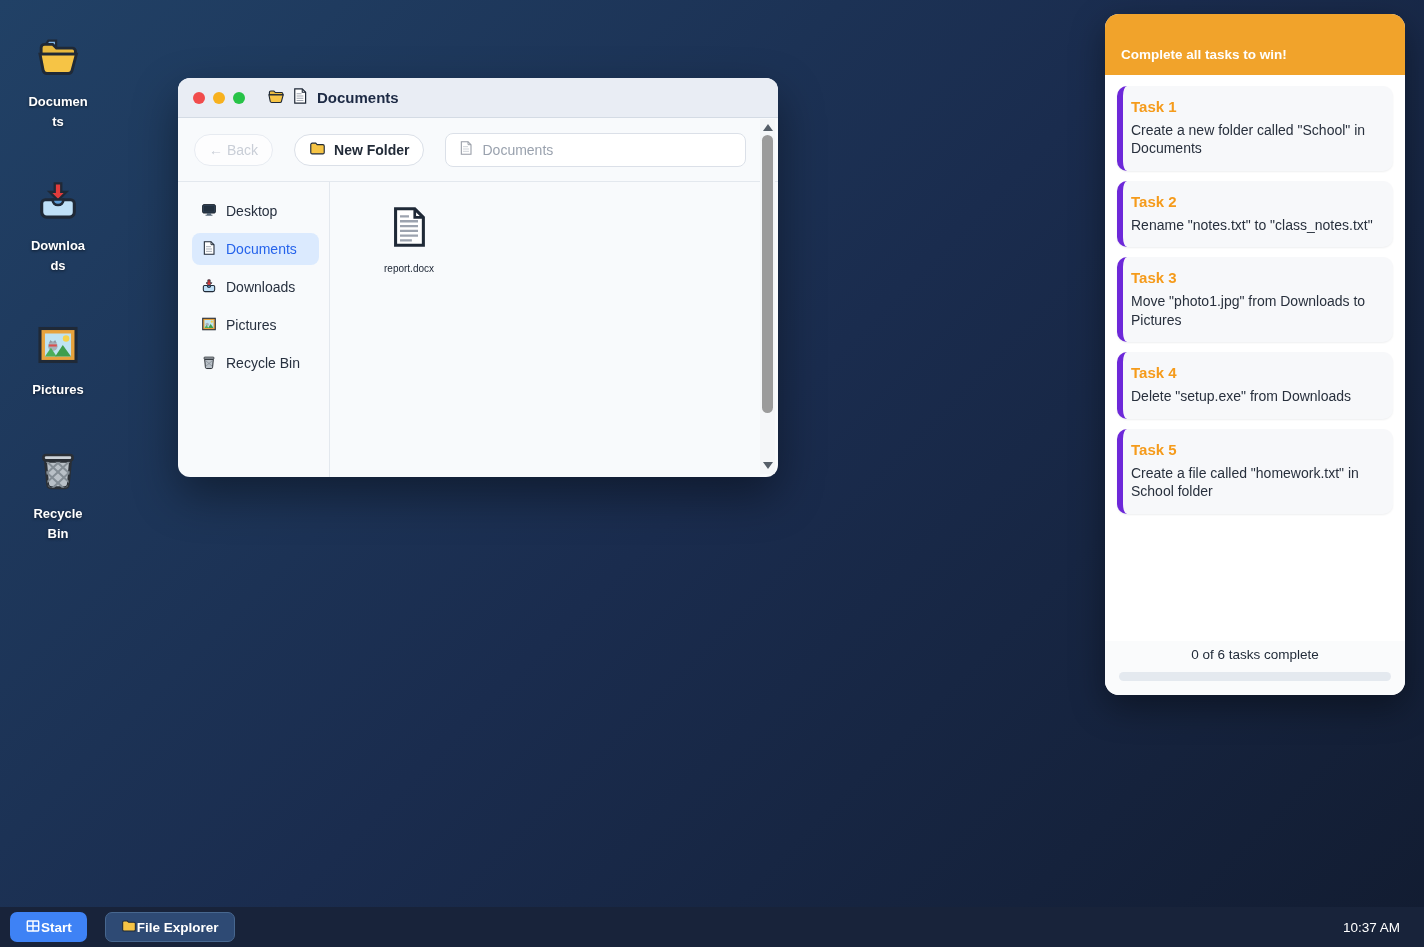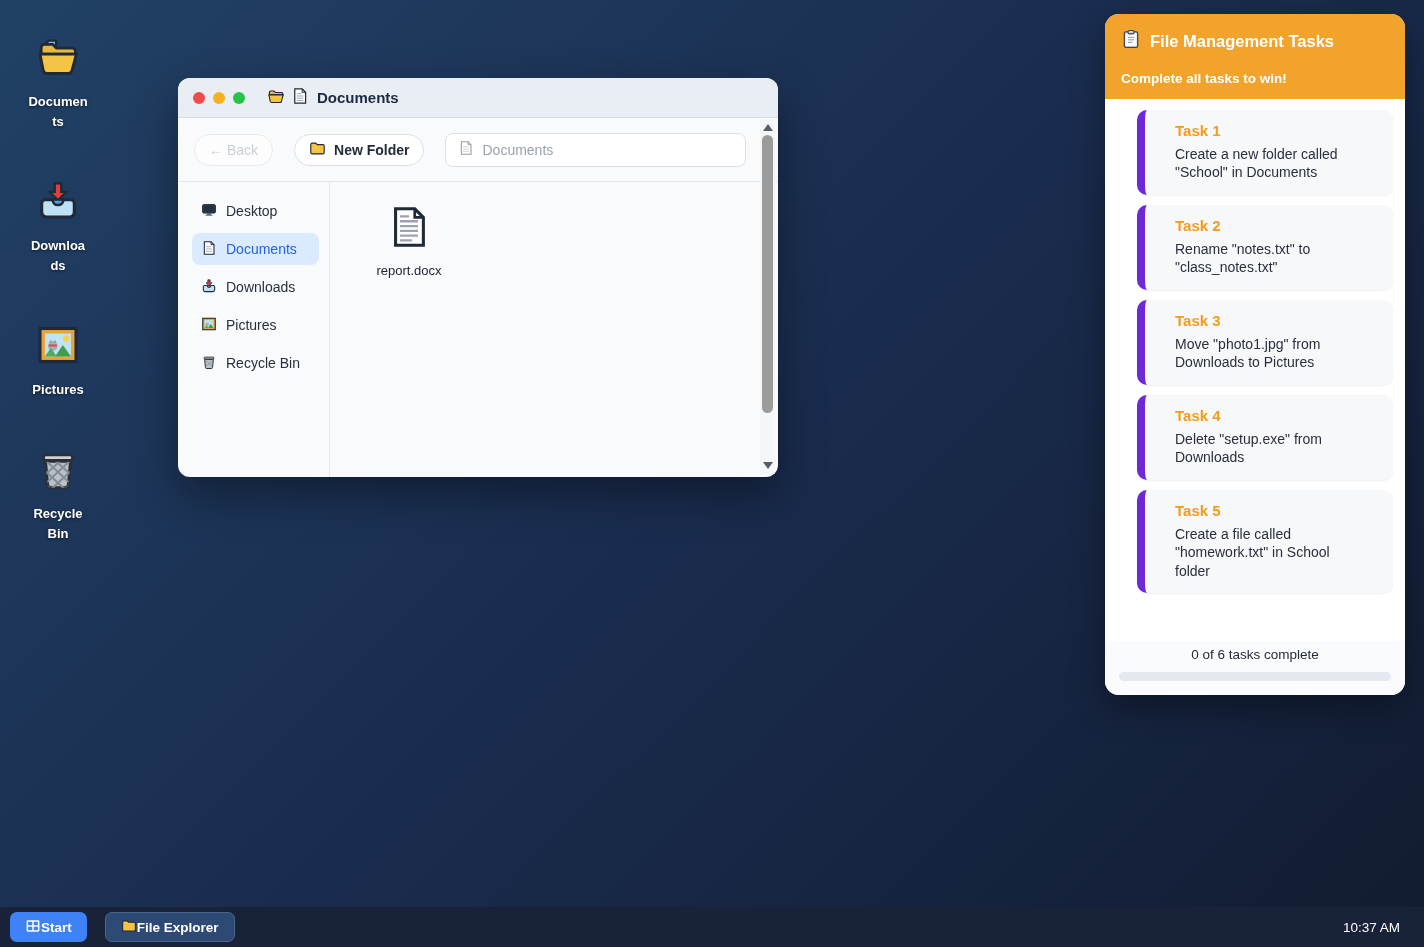--- a/index.html
+++ b/index.html
@@ -46,21 +46,21 @@
   .win-body { display:flex; height:295px; }
   .sidebar { width:152px; padding:13px 10px 0 14px; border-right:1px solid #e3e8ee; }
   .side-item { display:flex; align-items:center; gap:9px; padding:6px 9px; height:32px;
     border-radius:8px; font-size:14px; color:#27303f; margin-bottom:6px; cursor:pointer; }
   .side-item svg { width:16px; height:16px; flex:none; }
   .side-item.selected { background:#dbeafe; color:#2563eb; }
 
   .files { flex:1; padding:22px 6px 0 24px; display:flex; align-items:flex-start; gap:24px; }
   .file-item { width:110px; display:flex; flex-direction:column; align-items:center; cursor:pointer; }
   .file-item svg { width:46px; height:46px; }
-  .file-name { margin-top:9px; font-size:13px; color:#1b2433; }
+  .file-name { margin-top:9px; font-size:10px; color:#1b2433; }
 
   .scrollbar { position:absolute; top:41px; right:3px; bottom:3px; width:15px;
     background:#f4f6f8; display:flex; flex-direction:column; align-items:center; }
   .sb-arrow { width:0; height:0; margin:5px 0; cursor:pointer; }
   .sb-arrow.up { border-left:5px solid transparent; border-right:5px solid transparent;
     border-bottom:7px solid #555e68; }
   .sb-arrow.down { border-left:5px solid transparent; border-right:5px solid transparent;
     border-top:7px solid #555e68; margin-top:auto; }
   .sb-thumb { position:absolute; top:16px; left:2px; width:11px; height:278px;
     background:#9b9b9b; border-radius:7px; cursor:grab; }
@@ -68,22 +68,22 @@
   
   .task-panel { position:absolute; left:1105px; top:14px; width:300px; height:681px;
     background:#fff; border-radius:14px; box-shadow:0 12px 34px rgba(0,0,0,.38);
     display:flex; flex-direction:column; overflow:hidden; }
   .tp-header { background:#f1a32b; padding:15px 16px 13px; }
   .tp-title-row { display:flex; align-items:center; gap:9px; }
   .tp-title-row svg { width:20px; height:20px; }
   .tp-title { font-size:16.5px; font-weight:bold; color:#fff; }
   .tp-subtitle { margin-top:18px; font-size:13.5px; font-weight:bold; color:#fff; }
   .tp-body { flex:1; padding:11px 12px 0; }
-  .task-card { background:#f7f8fa; border-left:8px solid #6d28d9; border-radius:10px;
-    padding:12px 30px 13px; margin-bottom:10px; box-shadow:0 1px 2px rgba(16,24,40,.07);margin-left:20px; }
+  .task-card { background:#f7f8fa; border-left:6px solid #6d28d9; border-radius:10px;
+    padding:12px 8px 13px; margin-bottom:10px; box-shadow:0 1px 2px rgba(16,24,40,.07); }
   .task-title { color:#f59b1b; font-weight:bold; font-size:15px; }
   .task-desc { margin-top:6px; font-size:14px; color:#28303d; line-height:1.32; }
   .tp-footer { padding:6px 14px 14px; text-align:center; background:#fafbfc; }
   .tp-progress-label { font-size:13.5px; color:#222c3a; margin-bottom:10px; }
   .tp-progress-track { height:9px; background:#e4e9ef; border-radius:5px; overflow:hidden; }
   .tp-progress-fill { height:100%; width:0; background:#f5a623; border-radius:5px; }
 
   
   .taskbar { position:absolute; left:0; right:0; bottom:0; height:40px; background:#18233a;
     display:flex; align-items:center; gap:18px; padding:0 24px 0 10px; }
@@ -274,33 +274,20 @@
 
     <div class="scrollbar">
       <div class="sb-arrow up"></div>
       <div class="sb-thumb"></div>
       <div class="sb-arrow down"></div>
     </div>
   </div>
 
   <aside class="task-panel">
     <div class="tp-header">
-      <div class="tp-title-row">
-        <span><svg viewBox="0 0 24 24">
-              <rect x="4" y="3.5" width="16" height="18.5" rx="2" fill="#e8eaed" stroke="#3b4552" stroke-width="1.5"></rect>
-              <rect x="6.3" y="6.2" width="11.4" height="13.6" fill="#fff"></rect>
-              <rect x="8.5" y="1.8" width="7" height="4" rx="1.2" fill="#c7ccd3" stroke="#3b4552" stroke-width="1.3"></rect>
-              <g stroke="#8a94a0" stroke-width="1.2">
-                <line x1="8.2" y1="10" x2="15.8" y2="10"></line>
-                <line x1="8.2" y1="13" x2="15.8" y2="13"></line>
-                <line x1="8.2" y1="16" x2="13.8" y2="16"></line>
-              </g>
-            </svg></span>
-        <span class="tp-title">File Management Tasks</span>
-      </div>
       <div class="tp-subtitle">Complete all tasks to win!</div>
     </div>
 
     <div class="tp-body">
       <div class="task-card">
         <div class="task-title">Task 1</div>
         <div class="task-desc">Create a new folder called "School" in Documents</div>
       </div>
       <div class="task-card">
         <div class="task-title">Task 2</div>

